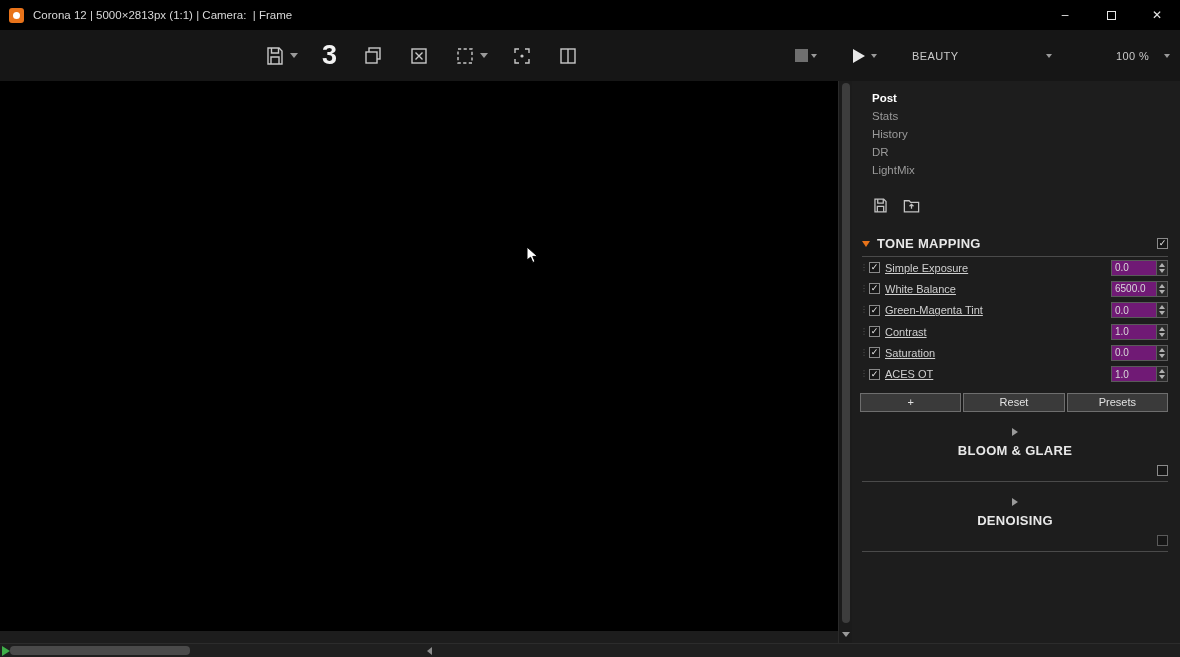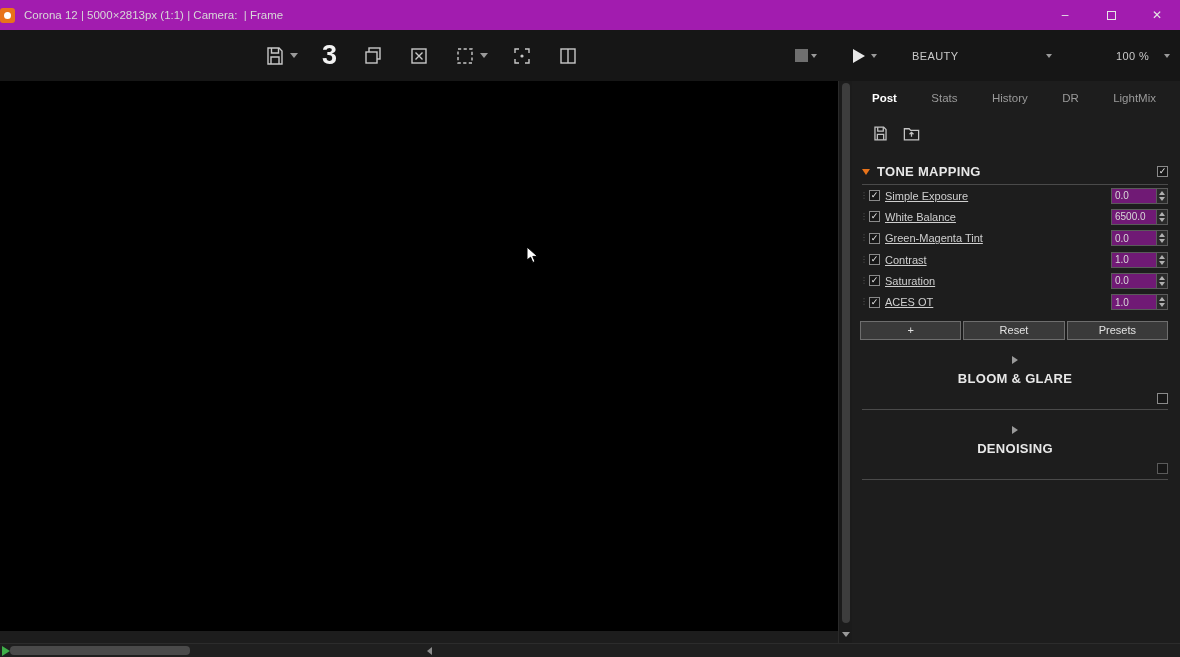--- a/index.html
+++ b/index.html
@@ -1,21 +1,21 @@
 <!DOCTYPE html>
 <html><head>
 <meta charset="utf-8">
 <style>
   html,body{margin:0;padding:0;width:1180px;height:657px;background:#1d1d1d;overflow:hidden;
     font-family:"Liberation Sans",sans-serif;color:#ccc;position:relative;}
   *{box-sizing:border-box;}
 
   
-  .titlebar{position:absolute;left:0;top:0;width:1180px;height:30px;background:#a21caf;
-    display:flex;align-items:center;}
+  .titlebar{position:absolute;left:0;top:0;width:1180px;height:30px;background:#000000;
+    display:flex;align-items:center;padding-left:9px;}
   .logo{width:15px;height:15px;background:#e8731a;border-radius:3px;margin-right:9px;
     display:flex;align-items:center;justify-content:center;flex:0 0 auto;}
   .logo i{display:block;width:7px;height:7px;border-radius:50%;background:#fff;}
   .win-title{font-size:11.5px;color:#d8d8d8;white-space:pre;}
   .win-controls{margin-left:auto;display:flex;height:100%;}
   .wbtn{width:46px;height:100%;display:flex;align-items:center;justify-content:center;
     color:#e6e6e6;font-size:12px;cursor:default;}
   .wbtn .maxbox{width:9px;height:9px;border:1px solid #e6e6e6;display:block;}
 
   
@@ -47,21 +47,21 @@
   .hscroll{position:absolute;left:0;top:643px;width:1180px;height:14px;background:#1f1f1f;
     border-top:1px solid #2c2c2c;}
   .h-thumb{position:absolute;left:10px;top:2px;width:180px;height:9px;background:#4a4a4a;border-radius:4px;}
   .corner-green{position:absolute;left:2px;top:2px;width:0;height:0;
     border-top:5px solid transparent;border-bottom:5px solid transparent;border-left:8px solid #3fae49;}
   .h-arrow-left{position:absolute;left:427px;top:3px;width:0;height:0;
     border-top:4px solid transparent;border-bottom:4px solid transparent;border-right:5px solid #8a8a8a;}
 
   
   .panel{position:absolute;left:855px;top:81px;width:325px;height:562px;background:#1d1d1d;}
-  .tabs{display:flex;justify-content:space-between;padding:8px 24px 0 17px;}
+  .tabs{display:flex;justify-content:space-between;padding:8px 24px 0 17px;flex-direction:column;}
   .tab{font-size:11.5px;color:#9a9a9a;padding:3px 0;cursor:default;}
   .tab.active{color:#ffffff;font-weight:bold;}
   .panel-icons{display:flex;gap:12px;padding:17px 0 0 16px;}
 
   .sec{display:flex;align-items:center;gap:7px;margin:0 12px 0 7px;padding-bottom:5px;
     border-bottom:1px solid #4a4a4a;}
   .sec.first{margin-top:17px;}
   .sec.collapsed{margin-top:16px;flex-direction:column;}
   .sec-title{font-size:13px;font-weight:bold;color:#e8e8e8;letter-spacing:.3px;}
   .tri-down{width:0;height:0;border-left:4px solid transparent;border-right:4px solid transparent;

